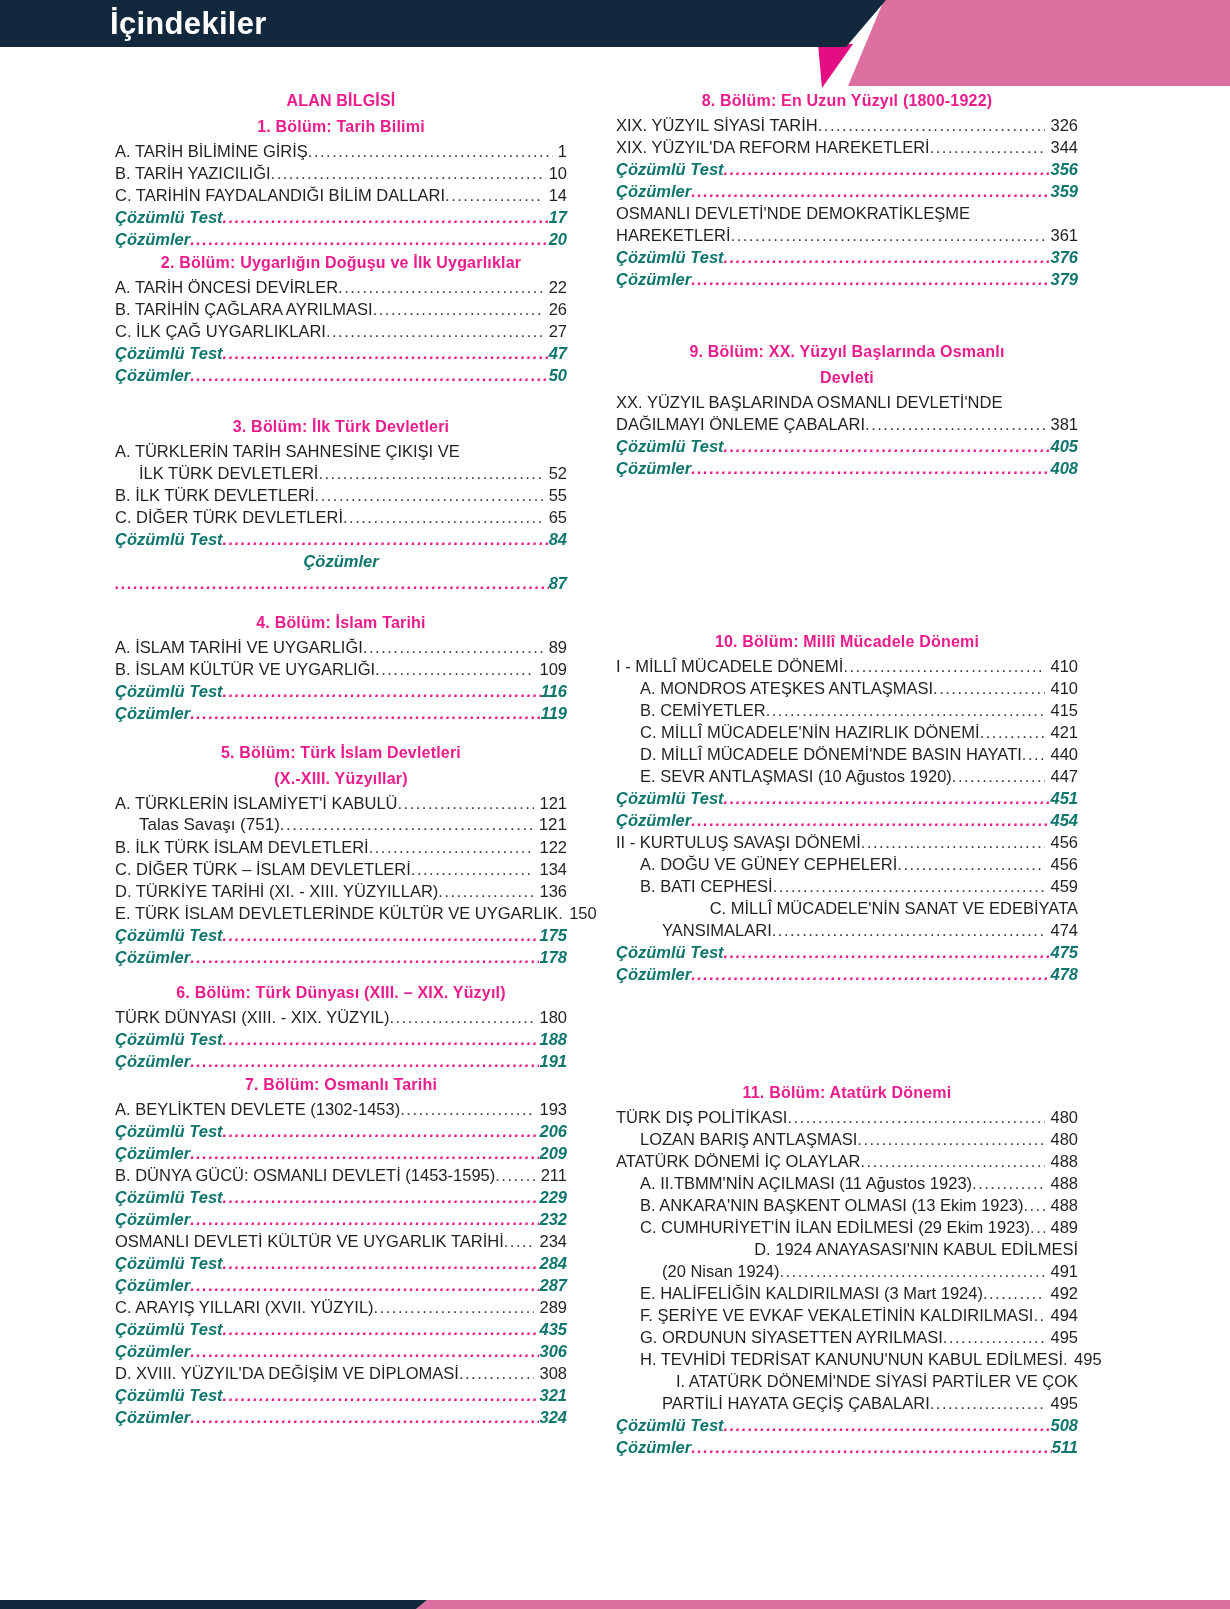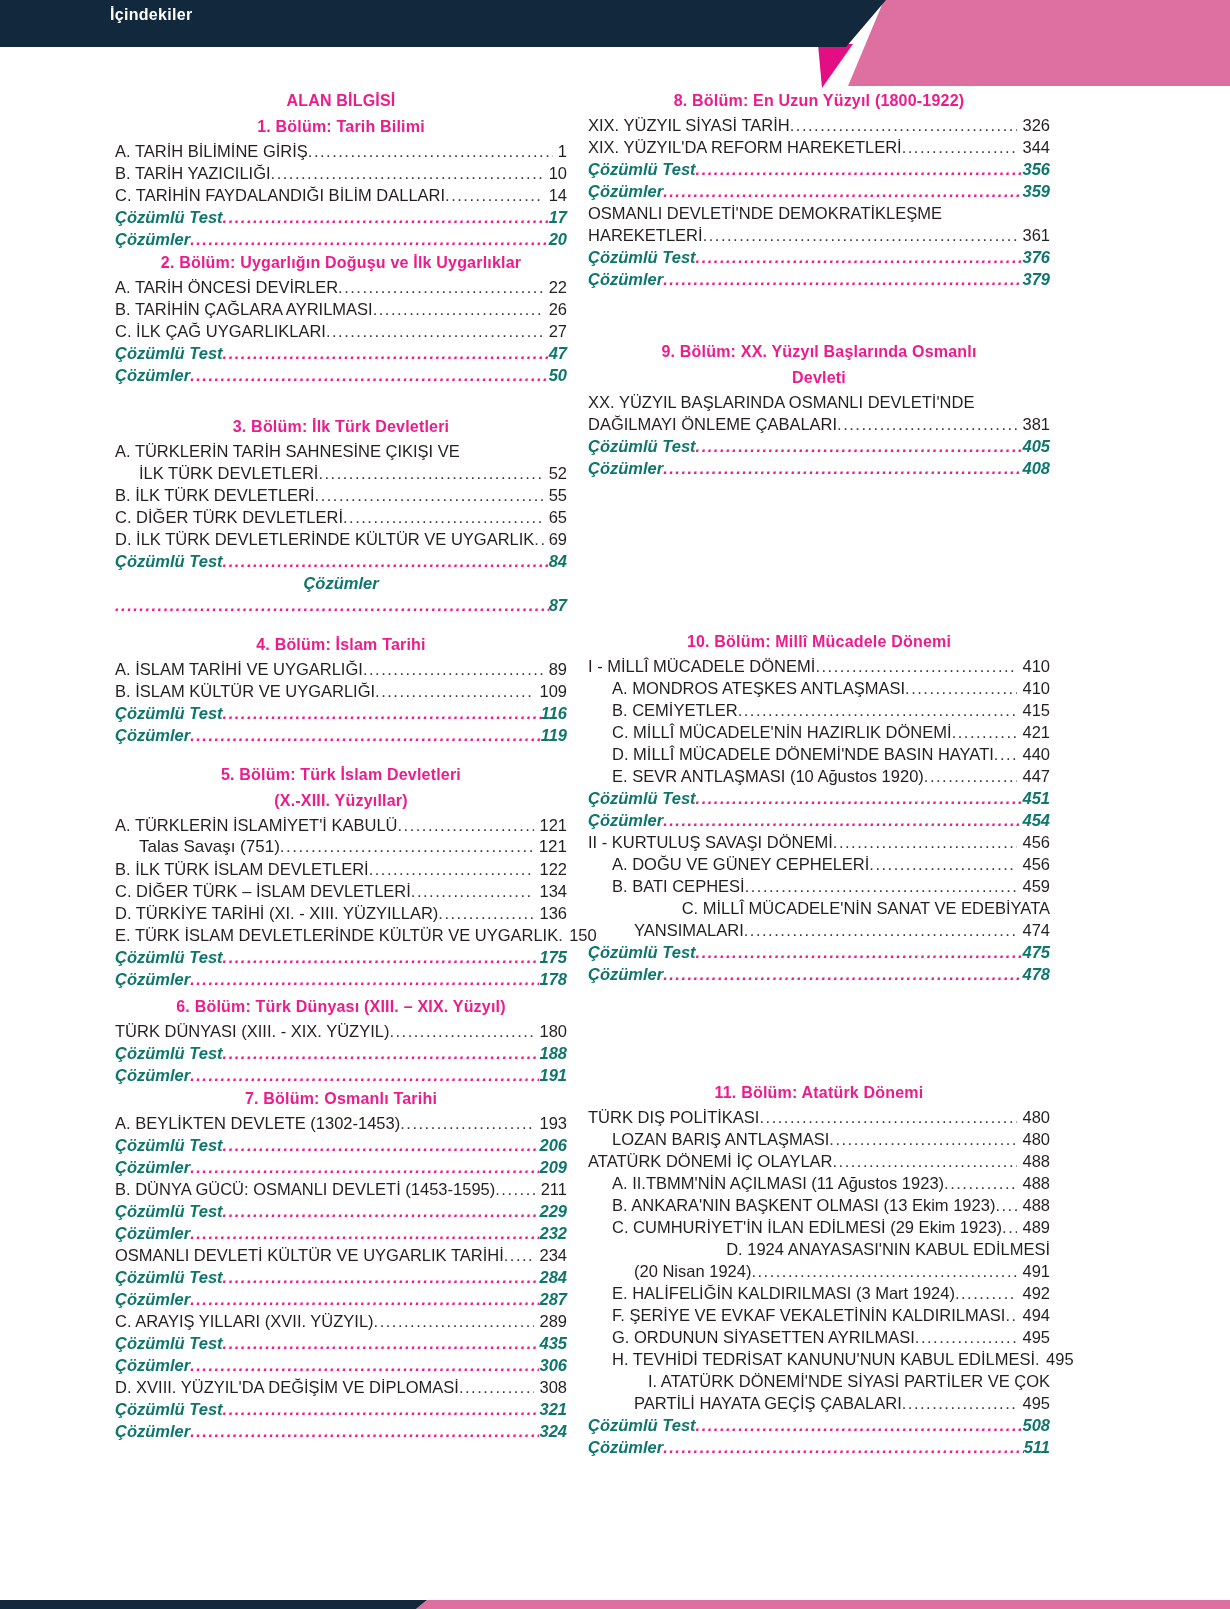--- a/index.html
+++ b/index.html
@@ -5,30 +5,30 @@
   html,body{margin:0;padding:0;}
   body{
     width:1230px;height:1609px;position:relative;background:#ffffff;
     font-family:"Liberation Sans", sans-serif;color:#231f20;overflow:hidden;
   }
   .page{position:absolute;inset:0;}
   
   .header-svg{position:absolute;top:0;left:0;}
   .page-title{
     position:absolute;top:6px;left:110px;color:#ffffff;
-    font-size:16px;font-weight:700;letter-spacing:.3px;
+    font-size:31px;font-weight:700;letter-spacing:.3px;
     font-family:"Liberation Sans", sans-serif;
     text-align:right;
   }
   
   .footer-svg{position:absolute;bottom:0;left:0;}
   
   .col{position:absolute;top:88px;}
   .col-left{left:115px;width:452px;}
-  .col-right{left:588px;width:462px;}
+  .col-right{left:616px;width:462px;}
   .toc-block{position:relative;}
   .heading-line{
     display:flex;justify-content:center;
     color:#ec1c8d;font-weight:700;font-size:16px;line-height:26px;
     letter-spacing:.2px;white-space:nowrap;
   }
   .entry{display:flex;align-items:baseline;line-height:22px;font-size:16.5px;}
   .entry .txt{white-space:nowrap;}
   .entry .dots{
     flex:1 1 auto;min-width:6px;overflow:hidden;white-space:nowrap;
@@ -129,25 +129,20 @@
         <div class="entry">
           <span class="txt">B. İLK TÜRK DEVLETLERİ</span>
           <span class="dots"></span>
           <span class="pg">55</span>
         </div>
         <div class="entry">
           <span class="txt">C. DİĞER TÜRK DEVLETLERİ</span>
           <span class="dots"></span>
           <span class="pg">65</span>
         </div>
-        <div class="entry">
-          <span class="txt">D. İLK TÜRK DEVLETLERİNDE KÜLTÜR VE UYGARLIK</span>
-          <span class="dots"></span>
-          <span class="pg">69</span>
-        </div>
         <div class="entry pink">
           <span class="txt">Çözümlü Test</span>
           <span class="dots"></span>
           <span class="pg">84</span>
         </div>
         <div class="entry pink center-row">Çözümler</div>
         <div class="entry pink">
           <span class="txt"></span>
           <span class="dots"></span>
           <span class="pg">87</span>
@@ -213,21 +208,21 @@
           <span class="txt">Çözümlü Test</span>
           <span class="dots"></span>
           <span class="pg">175</span>
         </div>
         <div class="entry pink">
           <span class="txt">Çözümler</span>
           <span class="dots"></span>
           <span class="pg">178</span>
         </div>
       </div>
-      <div class="toc-block" style="margin-top: 4px;">
+      <div class="toc-block" style="margin-top: 12px;">
         <div class="heading-line">6. Bölüm: Türk Dünyası (XIII. – XIX. Yüzyıl)</div>
         <div class="entry">
           <span class="txt">TÜRK DÜNYASI (XIII. - XIX. YÜZYIL)</span>
           <span class="dots"></span>
           <span class="pg">180</span>
         </div>
         <div class="entry pink">
           <span class="txt">Çözümlü Test</span>
           <span class="dots"></span>
           <span class="pg">188</span>

